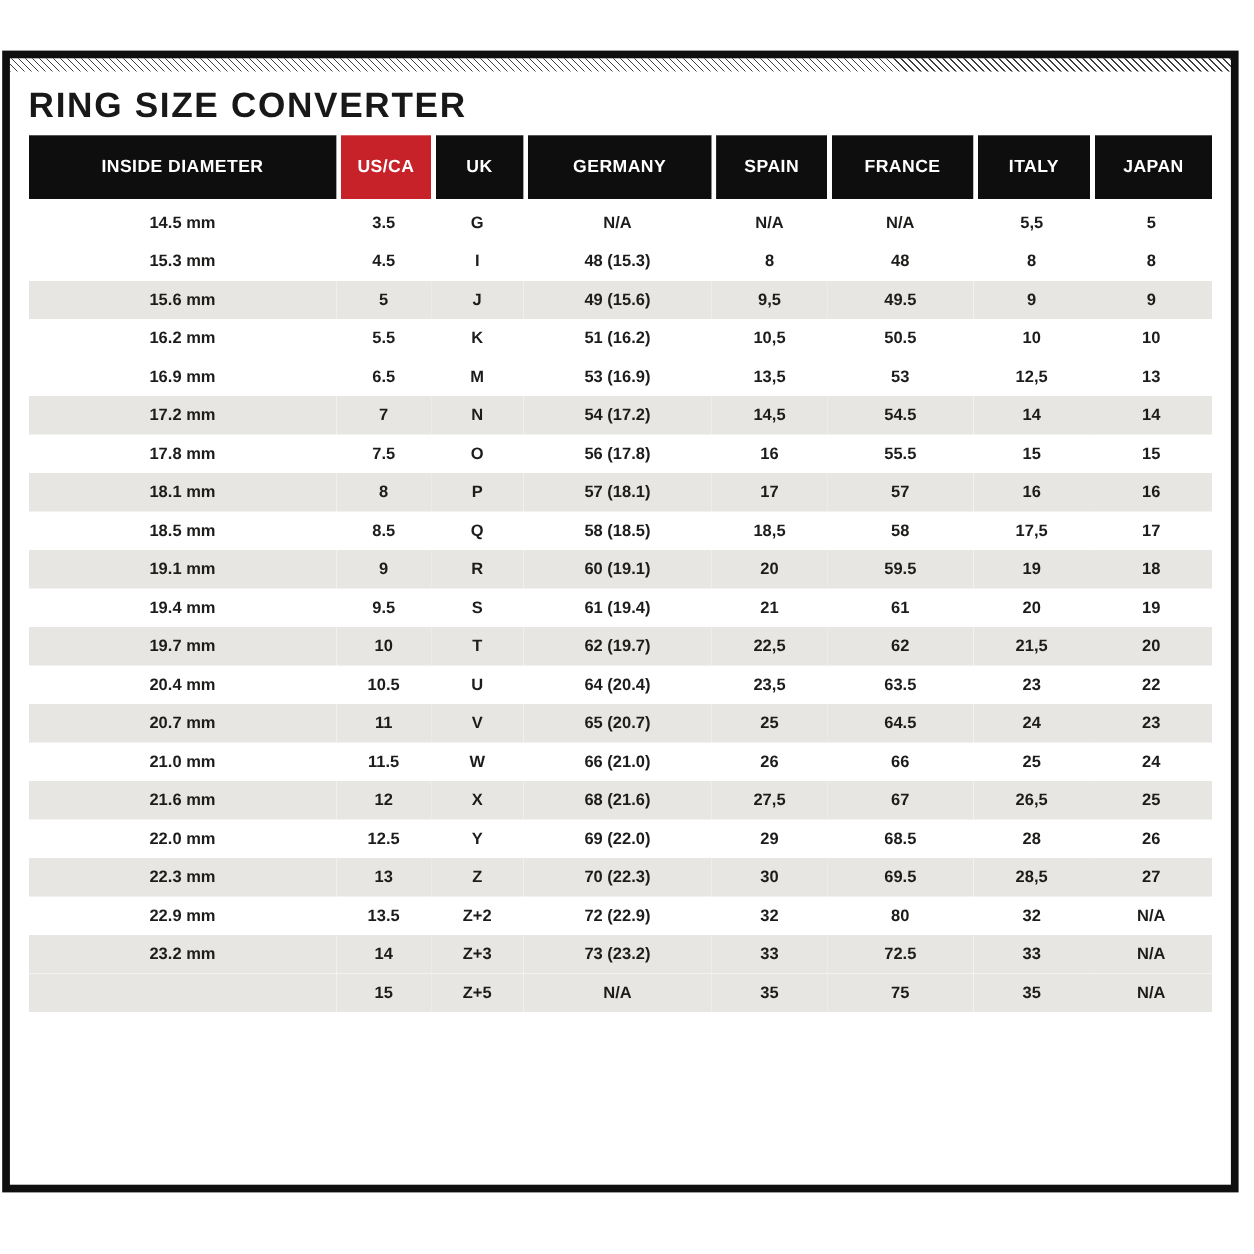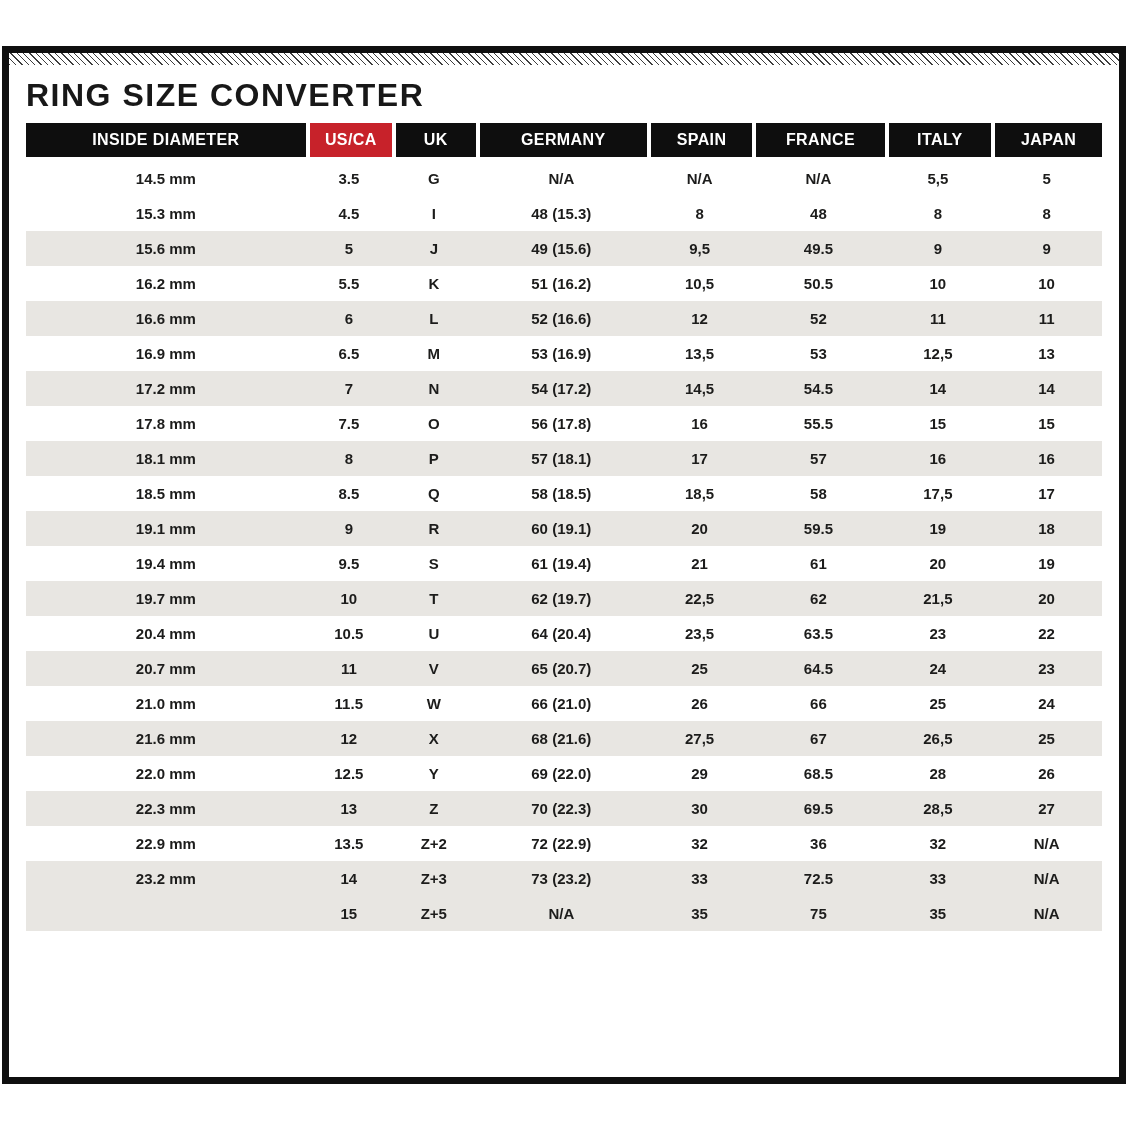--- a/index.html
+++ b/index.html
@@ -50,21 +50,21 @@
   col.c-ita    { width: 9.9%;  }
   col.c-jap    { width: 10.3%; }
   th {
     background-color: var(--header-black, #0e0e0e);
     background-clip: padding-box;
     color: #ffffff;
     font-size: 16px;
     font-weight: 700;
     letter-spacing: 0.4px;
     height: 34px;
-    padding: 0;
+    padding: 12px;
     text-align: center;
     vertical-align: middle;
     border-left: 4px solid #ffffff;
   }
   th:first-child { border-left: 0; }
   th.hl { background-color: var(--accent, #c7222a); margin-top: 48px; }
   td {
     height: 35px;
     padding: 0;
     text-align: center;
@@ -140,30 +140,20 @@
         <tr>
           <td>16.2 mm</td>
           <td>5.5</td>
           <td>K</td>
           <td>51 (16.2)</td>
           <td>10,5</td>
           <td>50.5</td>
           <td>10</td>
           <td>10</td>
         </tr>
-        <tr class="striped">
-          <td>16.6 mm</td>
-          <td>6</td>
-          <td>L</td>
-          <td>52 (16.6)</td>
-          <td>12</td>
-          <td>52</td>
-          <td>11</td>
-          <td>11</td>
-        </tr>
         <tr>
           <td>16.9 mm</td>
           <td>6.5</td>
           <td>M</td>
           <td>53 (16.9)</td>
           <td>13,5</td>
           <td>53</td>
           <td>12,5</td>
           <td>13</td>
         </tr>
@@ -296,21 +286,21 @@
           <td>69.5</td>
           <td>28,5</td>
           <td>27</td>
         </tr>
         <tr>
           <td>22.9 mm</td>
           <td>13.5</td>
           <td>Z+2</td>
           <td>72 (22.9)</td>
           <td>32</td>
-          <td>36</td>
+          <td>80</td>
           <td>32</td>
           <td>N/A</td>
         </tr>
         <tr class="striped">
           <td>23.2 mm</td>
           <td>14</td>
           <td>Z+3</td>
           <td>73 (23.2)</td>
           <td>33</td>
           <td>72.5</td>

